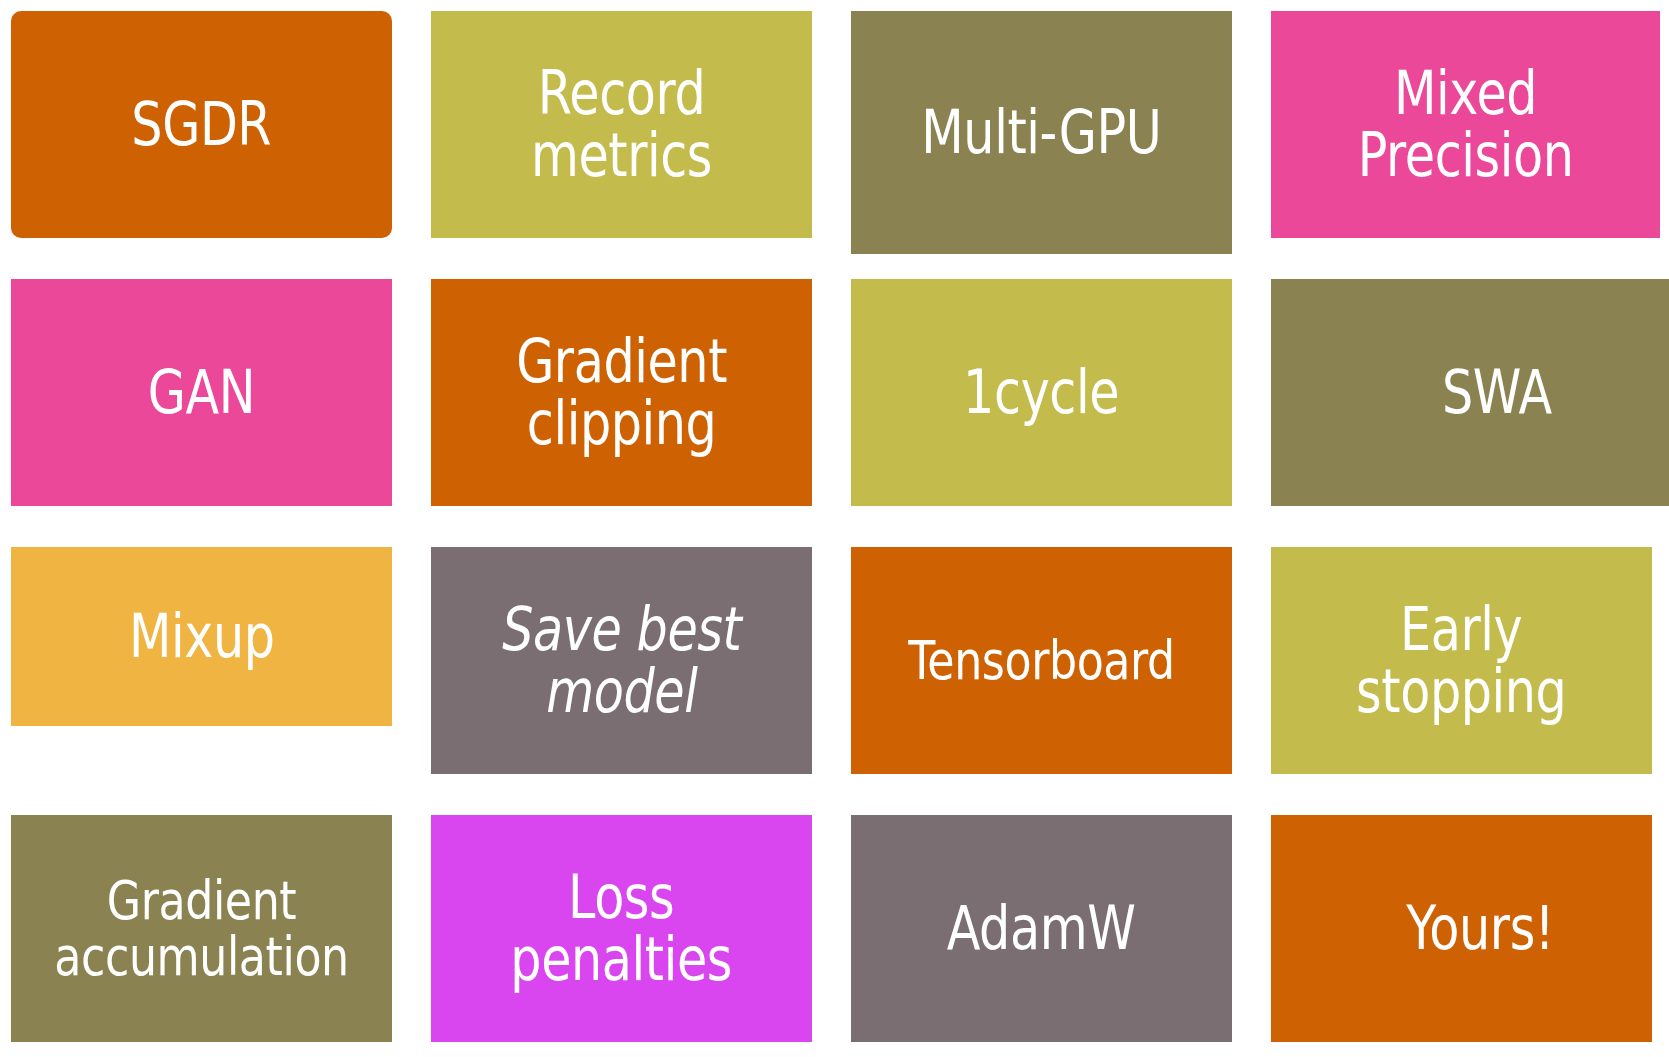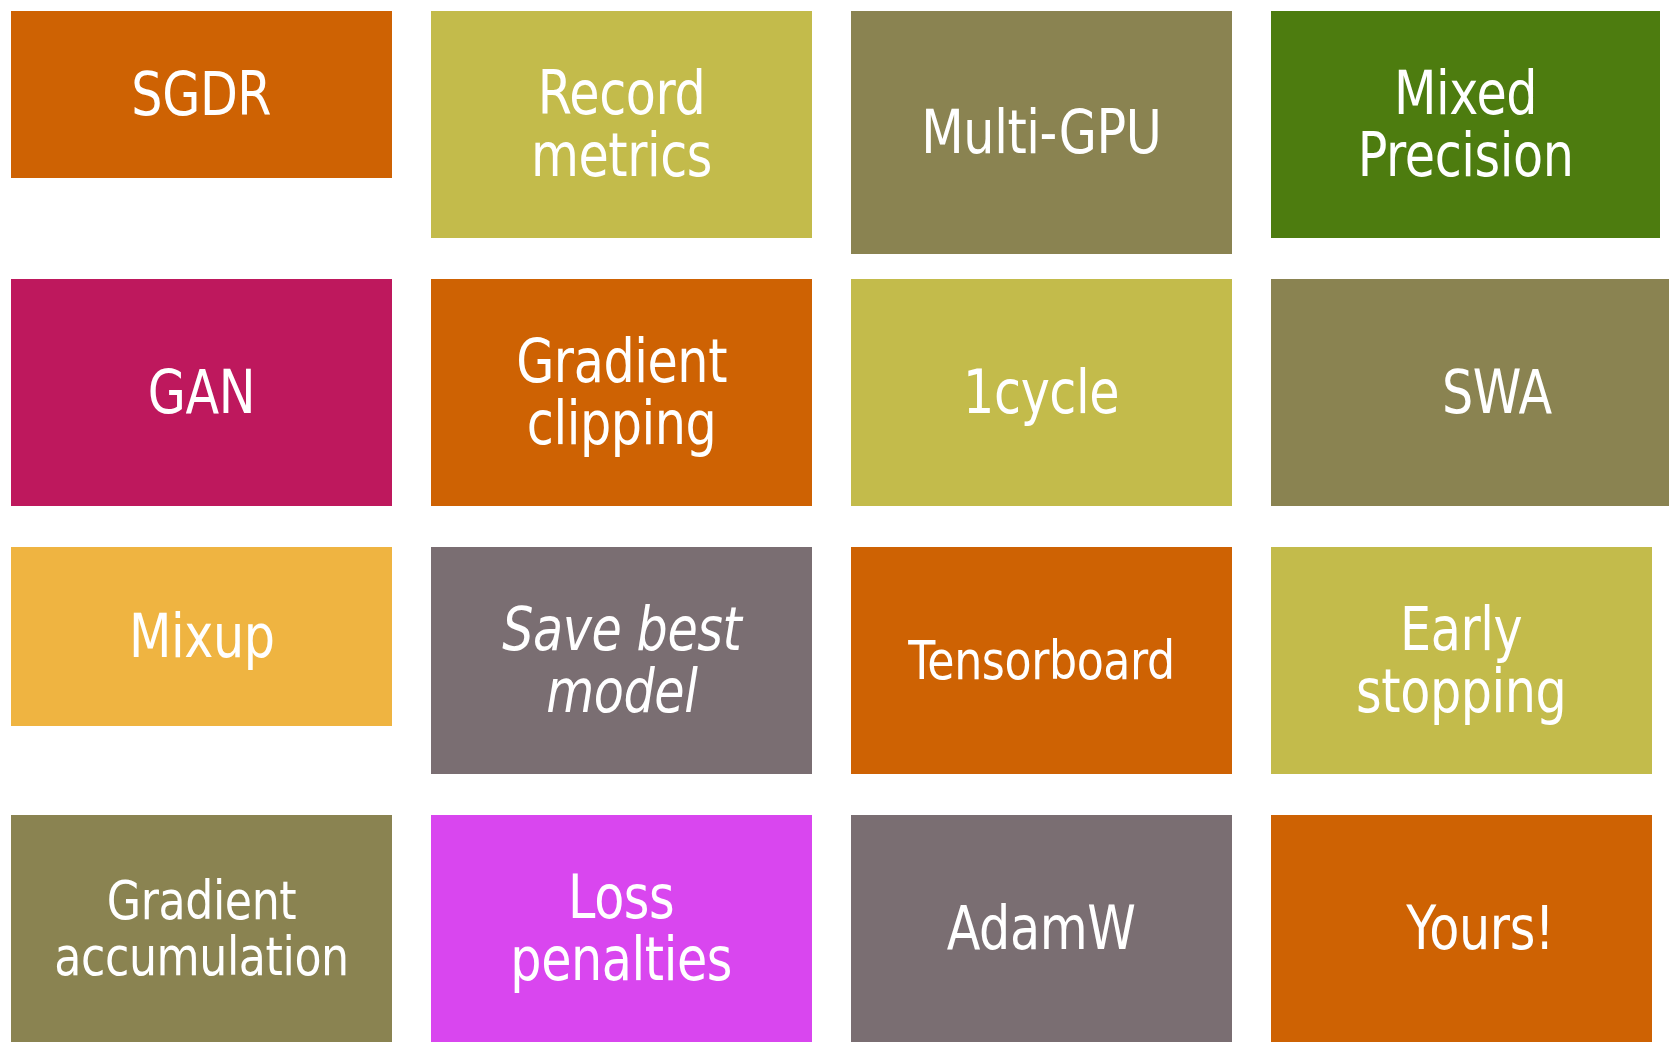--- a/index.html
+++ b/index.html
@@ -54,35 +54,35 @@
     font-size: 60px;
   }
   .tile-label.small {
     font-size: 54px;
   }
 </style>
 </head>
 <body>
 
 <div id="tile-grid" style="width: 1669px; height: 1057px; background: rgb(255, 255, 255); grid-template-columns: repeat(4, 381px); grid-template-rows: repeat(4, 227px); gap: 41px 39px;">
-    <div class="tile" style="width: 381px; height: 167px; background-color: rgb(206, 98, 3);">
+    <div class="tile" style="width: 381px; height: 227px; background-color: rgb(206, 98, 3); border-radius: 10px;">
       <span class="tile-label" style="color: rgb(255, 255, 255);">SGDR</span>
     </div>
     <div class="tile" style="width: 381px; height: 227px; background-color: rgb(195, 187, 75);">
       <span class="tile-label two-line" style="color: rgb(255, 255, 255);">Record
 metrics</span>
     </div>
     <div class="tile" style="width: 381px; height: 243px; background-color: rgb(138, 131, 81);">
       <span class="tile-label" style="color: rgb(255, 255, 255);">Multi-GPU</span>
     </div>
-    <div class="tile" style="width: 389px; height: 227px; background-color: #4d7c0f;">
+    <div class="tile" style="width: 389px; height: 227px; background-color: #ec4899;">
       <span class="tile-label two-line" style="color: rgb(255, 255, 255);">Mixed
 Precision</span>
     </div>
-    <div class="tile" style="width: 381px; height: 227px; background-color: #be185d;">
+    <div class="tile" style="width: 381px; height: 227px; background-color: #ec4899;">
       <span class="tile-label" style="color: rgb(255, 255, 255);">GAN</span>
     </div>
     <div class="tile" style="width: 381px; height: 227px; background-color: rgb(206, 98, 3);">
       <span class="tile-label two-line" style="color: rgb(255, 255, 255);">Gradient
 clipping</span>
     </div>
     <div class="tile" style="width: 381px; height: 227px; background-color: rgb(195, 187, 75);">
       <span class="tile-label" style="color: rgb(255, 255, 255);">1cycle</span>
     </div>
     <div class="tile" style="width: 451px; height: 227px; background-color: rgb(138, 131, 81);">

